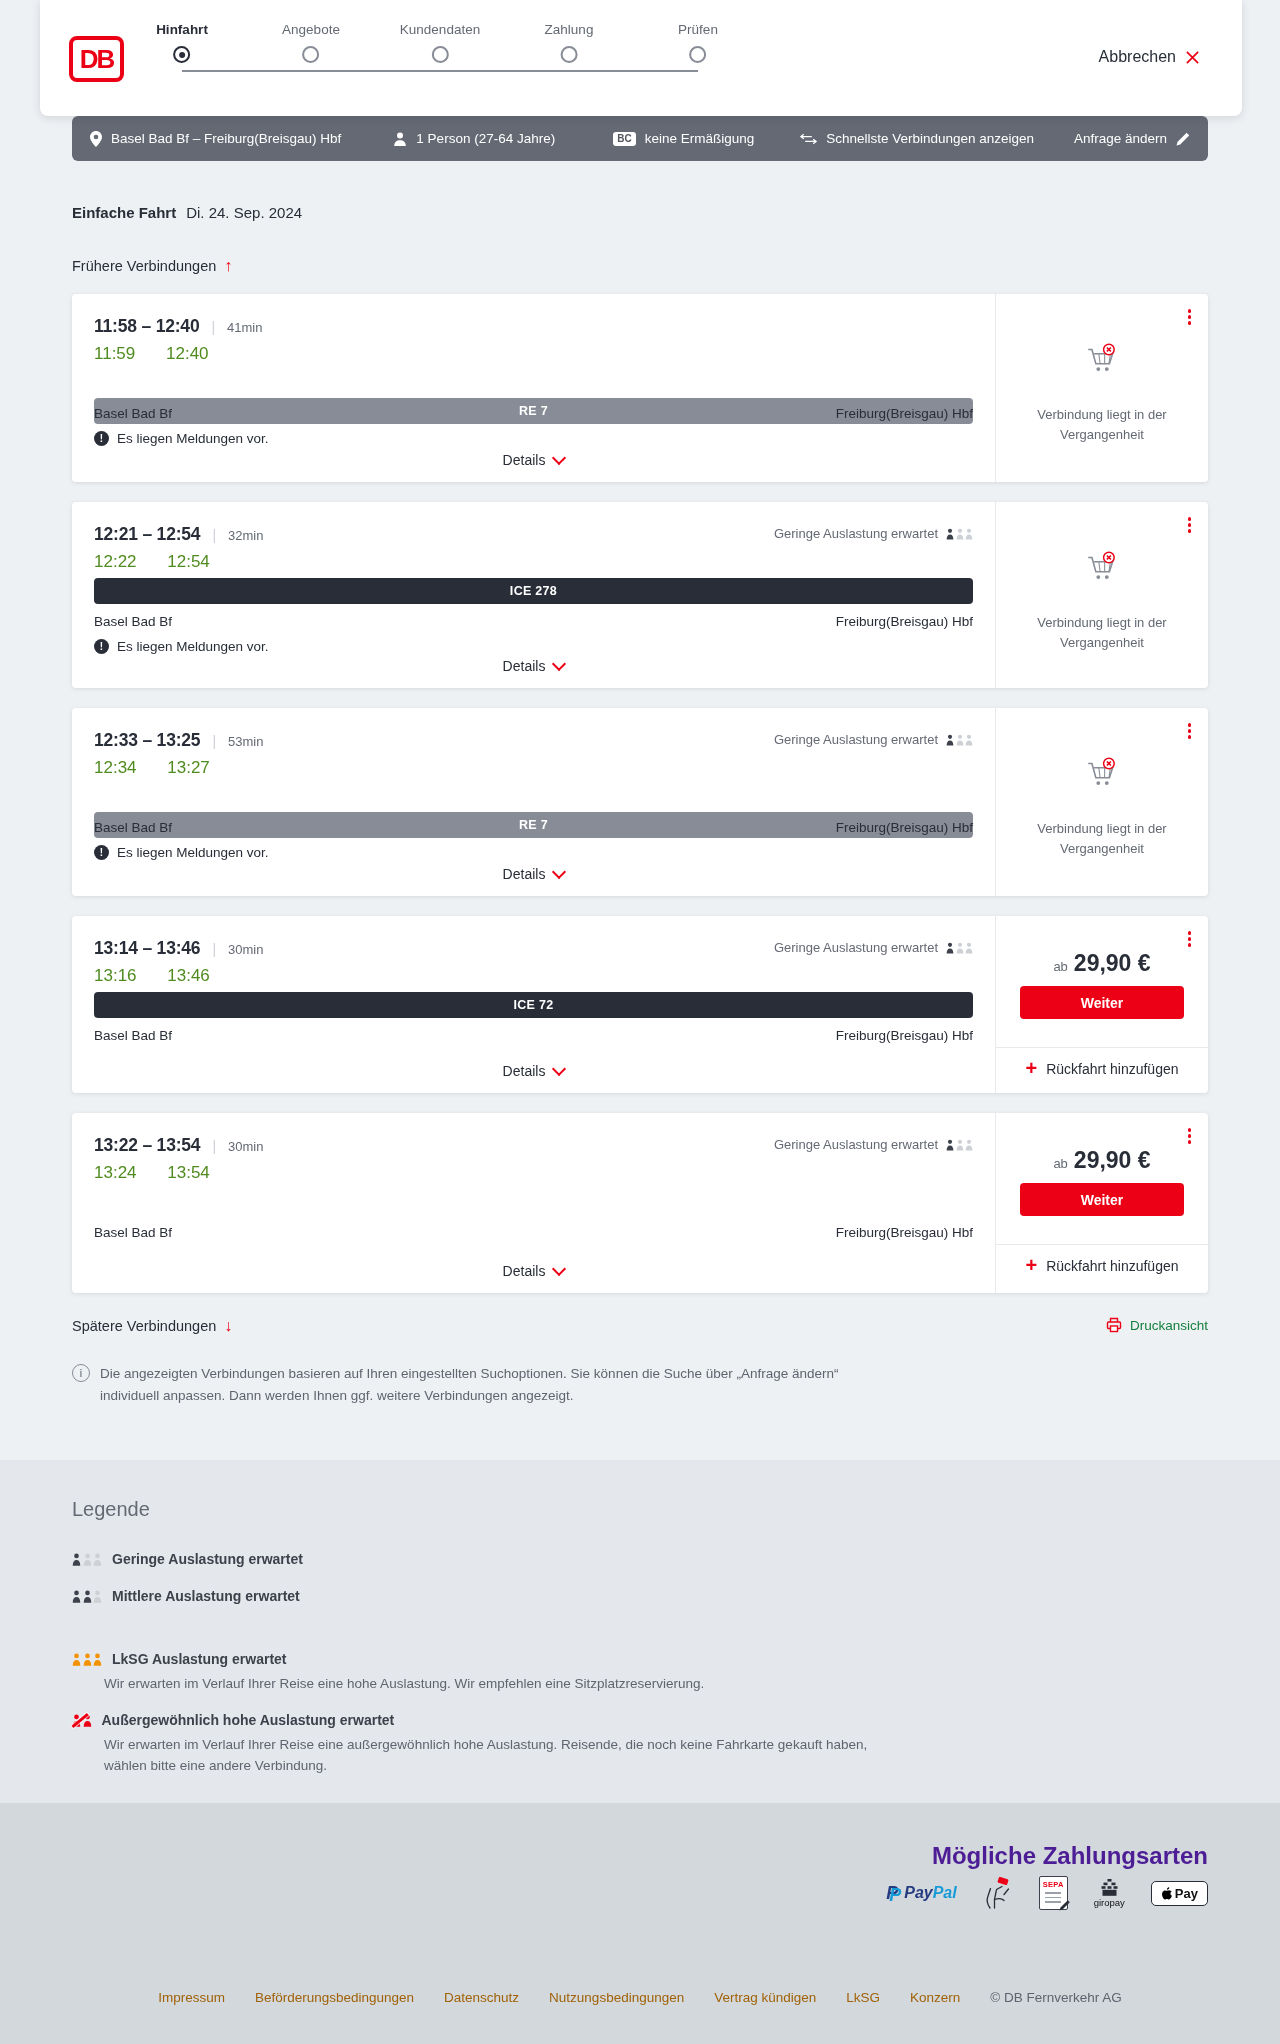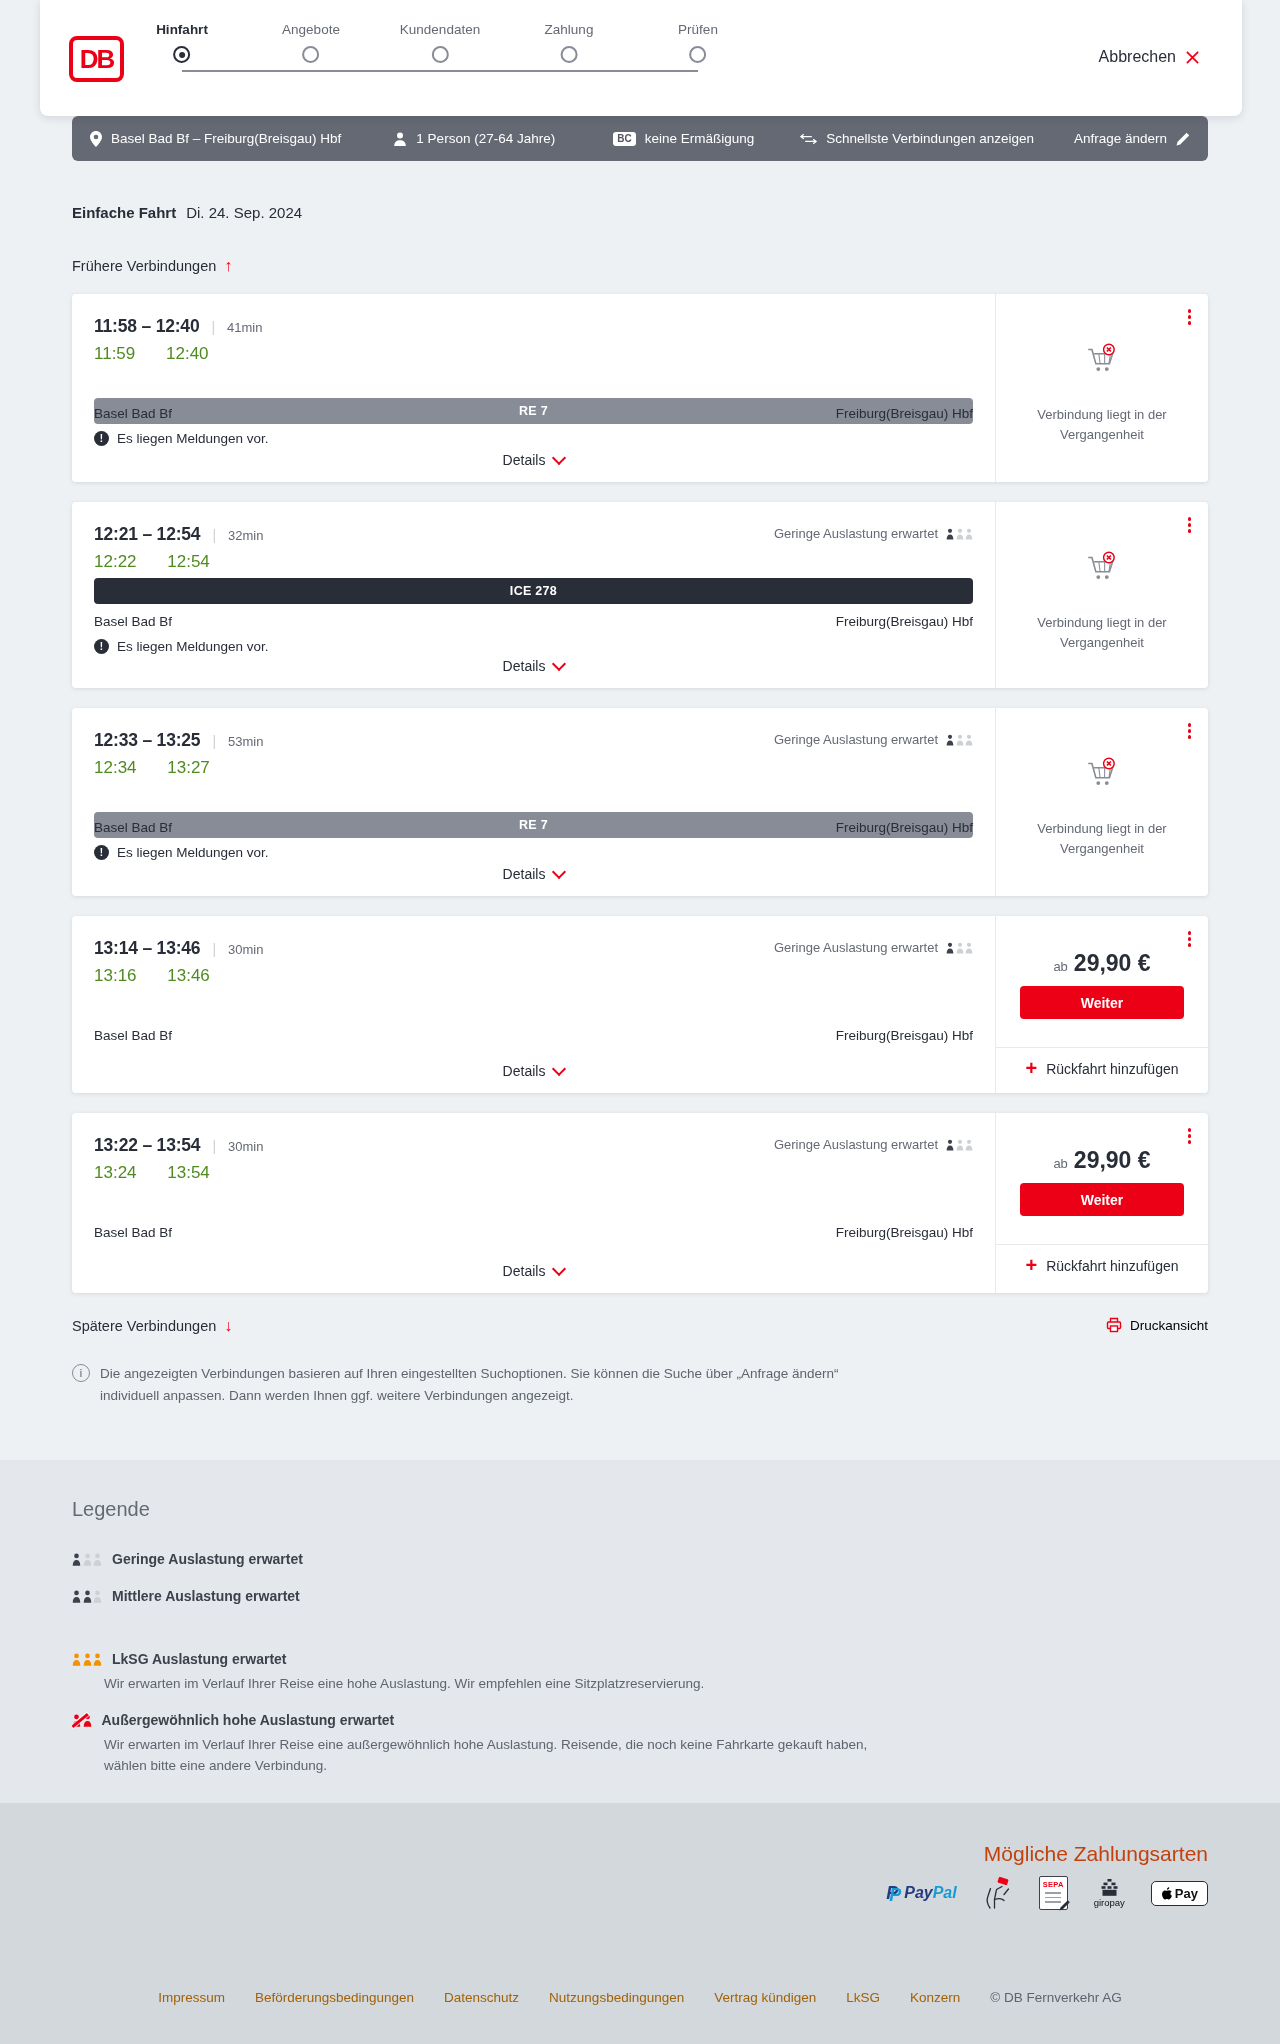--- a/index.html
+++ b/index.html
@@ -35,21 +35,21 @@
   .grp.edit{margin-left:auto;cursor:pointer;}
 
   
   .title{position:absolute;left:72px;top:204px;font-size:15px;color:#282d37;}
   .title b{font-weight:bold;margin-right:10px;}
   .scroll-link{position:absolute;display:flex;align-items:center;gap:8px;font-size:14.5px;color:#282d37;cursor:pointer;}
   .scroll-link .arr{color:#ec0016;font-size:16px;font-weight:bold;}
   .earlier{left:72px;top:257px;}
   .later{left:72px;top:1317px;}
   .printview{position:absolute;top:1317px;right:72px;display:flex;align-items:center;gap:8px;
-       font-size:13.5px;color:#000000;cursor:pointer;}
+       font-size:13.5px;color:#15803d;cursor:pointer;}
 
   
   .card{position:absolute;left:72px;width:1136px;background:#fff;border-radius:4px;
         box-shadow:0 1px 4px rgba(40,45,55,.12);}
   .card-main{position:absolute;left:0;top:0;bottom:0;width:923px;}
   .card-side{position:absolute;left:923px;top:0;bottom:0;right:0;border-left:1px solid #e7e9ec;}
   .t-range{position:absolute;left:22px;top:22px;display:flex;align-items:baseline;gap:12px;}
   .t-range b{font-size:17.5px;color:#282d37;letter-spacing:-.2px;}
   .t-range .sep{color:#cdd1d6;font-size:14px;}
   .t-range .dur{font-size:13px;color:#646973;}
@@ -102,21 +102,21 @@
        font-size:10px;font-weight:bold;display:flex;align-items:center;justify-content:center;margin-top:1px;}
   .info p{margin:0;width:742px;font-size:13.5px;color:#5f646e;line-height:1.65;}
 
   
   .lg-title{position:absolute;left:72px;top:1498px;font-size:20px;color:#646973;}
   .lg-item{position:absolute;left:72px;display:flex;align-items:center;gap:10px;}
   .lg-item b{font-size:14px;color:#3c414b;}
   .lg-desc{position:absolute;left:104px;width:780px;font-size:13.5px;color:#5f646e;line-height:1.55;margin:0;}
 
   
-  .pay-title{position:absolute;right:72px;top:1842px;font-size:21px;font-weight:normal;color:#c2410c;}
+  .pay-title{position:absolute;right:72px;top:1842px;font-size:24px;font-weight:bold;color:#4c1d95;}
   .pay-row{position:absolute;right:72px;top:1876px;display:flex;align-items:center;gap:26px;}
   .paypal{display:flex;align-items:center;gap:3px;font-style:italic;font-weight:bold;font-size:16px;}
   .pp-mark{position:relative;width:15px;height:19px;}
   .pp-mark .p1,.pp-mark .p2{position:absolute;font-size:18px;line-height:1;}
   .pp-mark .p1{color:#253b80;left:0;top:0;}
   .pp-mark .p2{color:#179bd7;left:3px;top:2px;}
   .pp-pay{color:#253b80;} .pp-pal{color:#179bd7;}
   .sepa-doc{width:27px;height:32px;background:#fff;border:1.4px solid #3c414b;border-radius:2px;
        position:relative;display:flex;flex-direction:column;align-items:center;}
   .sepa-doc .s{color:#ec0016;font-weight:bold;font-size:7.5px;margin-top:3px;letter-spacing:.2px;}
@@ -424,20 +424,23 @@
           <svg width="8" height="12" viewBox="0 0 10 14">
               <circle class="p-light" cx="5" cy="3" r="2.6"></circle>
               <path class="p-light" d="M0.8 14 C0.8 9.8 2.4 7.6 5 7.6 C7.6 7.6 9.2 9.8 9.2 14 Z"></path>
             </svg>
         </span>
       </div>
       <div class="rt">
         <span>13:16</span>
         <span>13:46</span>
       </div>
+      <div class="trainbar ice">
+        <span>ICE 72</span>
+      </div>
       <div class="stations">
         <span>Basel Bad Bf</span>
         <span>Freiburg(Breisgau) Hbf</span>
       </div>
       <div class="details">
         <span>Details</span>
         <span class="chev"></span>
       </div>
     </div>
     <div class="card-side">

